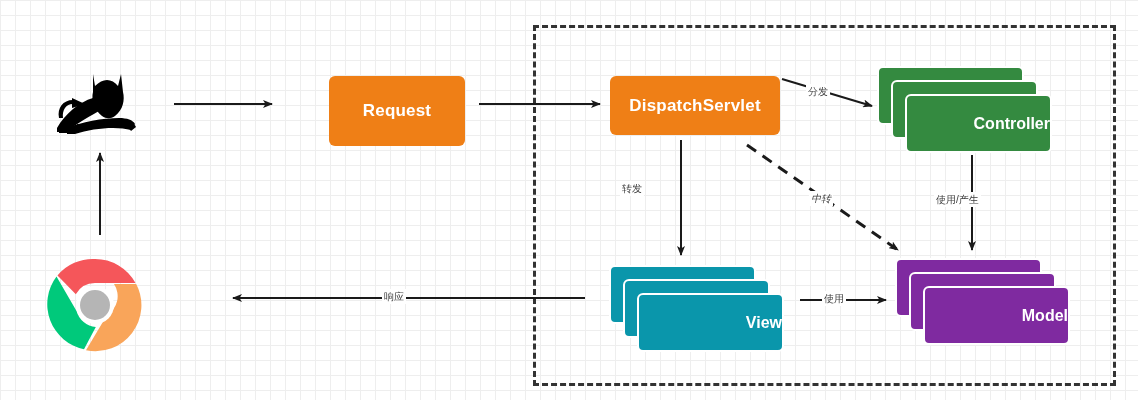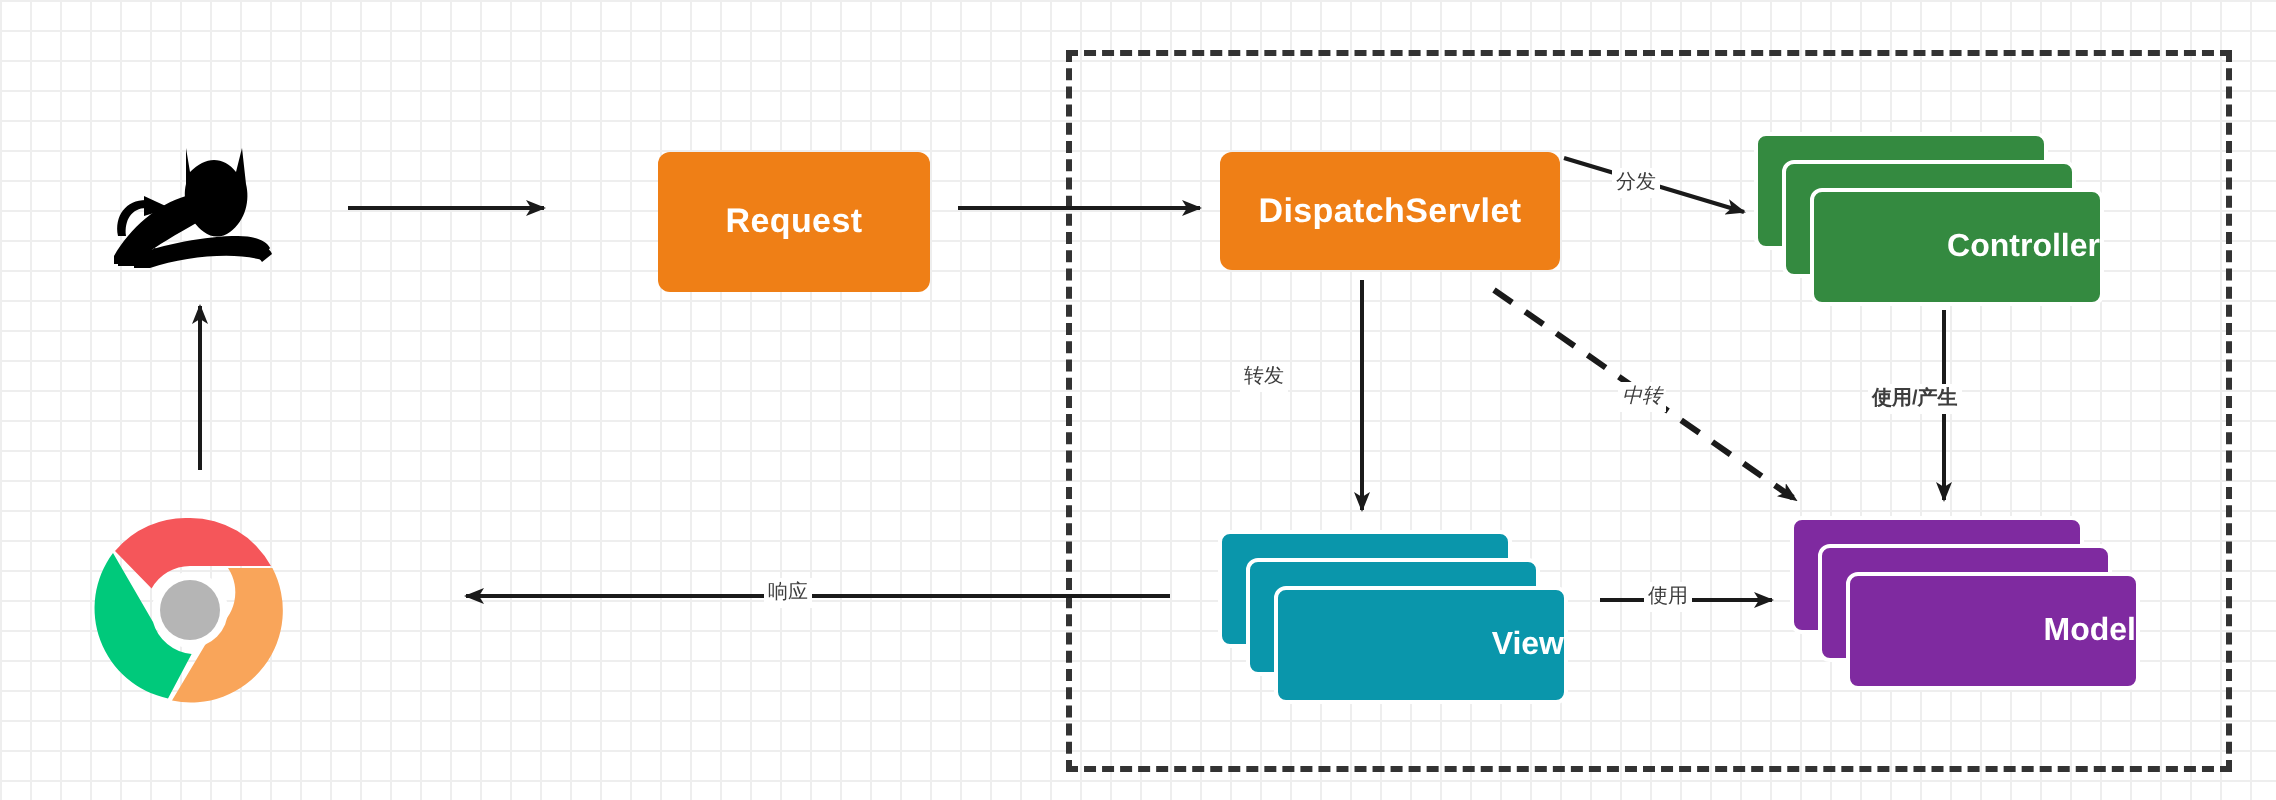--- a/index.html
+++ b/index.html
@@ -180,19 +180,19 @@
 
     <line x1="585" y1="298" x2="233" y2="298" stroke="#1a1a1a" stroke-width="2" marker-end="url(#arrowhead)"></line>
   </svg>
 
   <div class="edge-label" style="left:806px; top:84px;">分发</div>
 
   <div class="edge-label" style="left:620px; top:181px;">转发</div>
 
   <div class="edge-label" style="left:809px; top:191px;font-style:italic;">中转</div>
 
-  <div class="edge-label" style="left:934px; top:192px;font-weight:bold;">使用/产生</div>
+  <div class="edge-label" style="left:934px; top:192px;">使用/产生</div>
 
   <div class="edge-label" style="left:822px; top:291px;">使用</div>
 
   <div class="edge-label" style="left:382px; top:289px;">响应</div>
 
 </div>
 
 </body></html>

